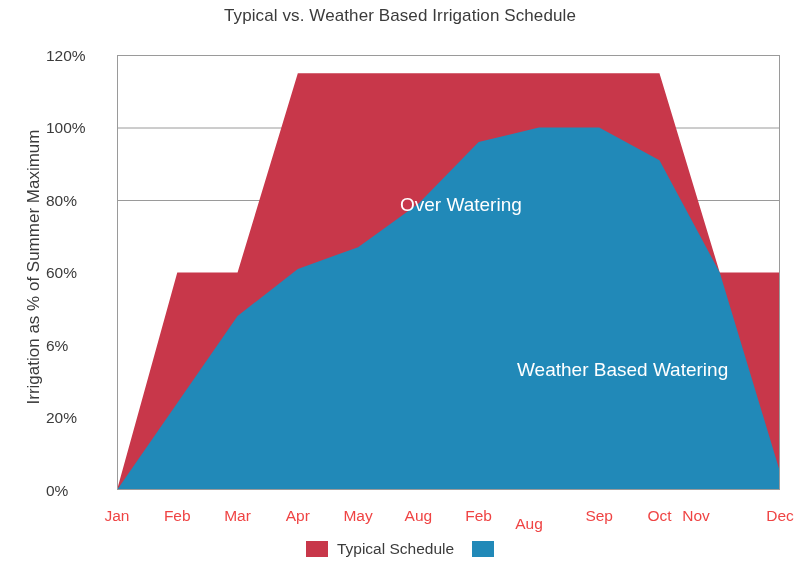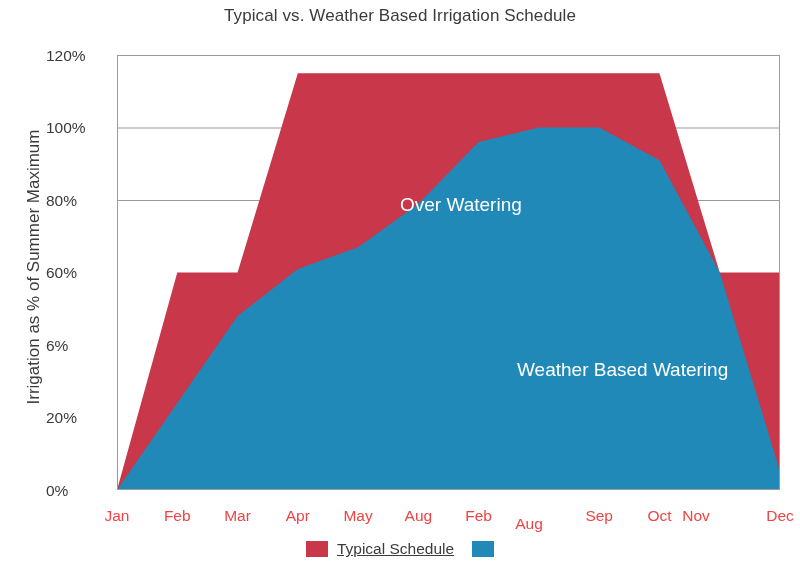--- a/index.html
+++ b/index.html
@@ -95,21 +95,20 @@
   #ann-weather-based { left: 400px; top: 304px; }
   #legend {
     position: absolute;
     left: 0;
     top: 541px;
     width: 800px;
     display: flex;
     justify-content: center;
     align-items: center;
     gap: 18px;
-    text-decoration: underline;
   }
   .legend-item {
     display: flex;
     align-items: center;
     gap: 9px;
   }
   .legend-swatch {
     width: 22px;
     height: 16px;
     display: block;

